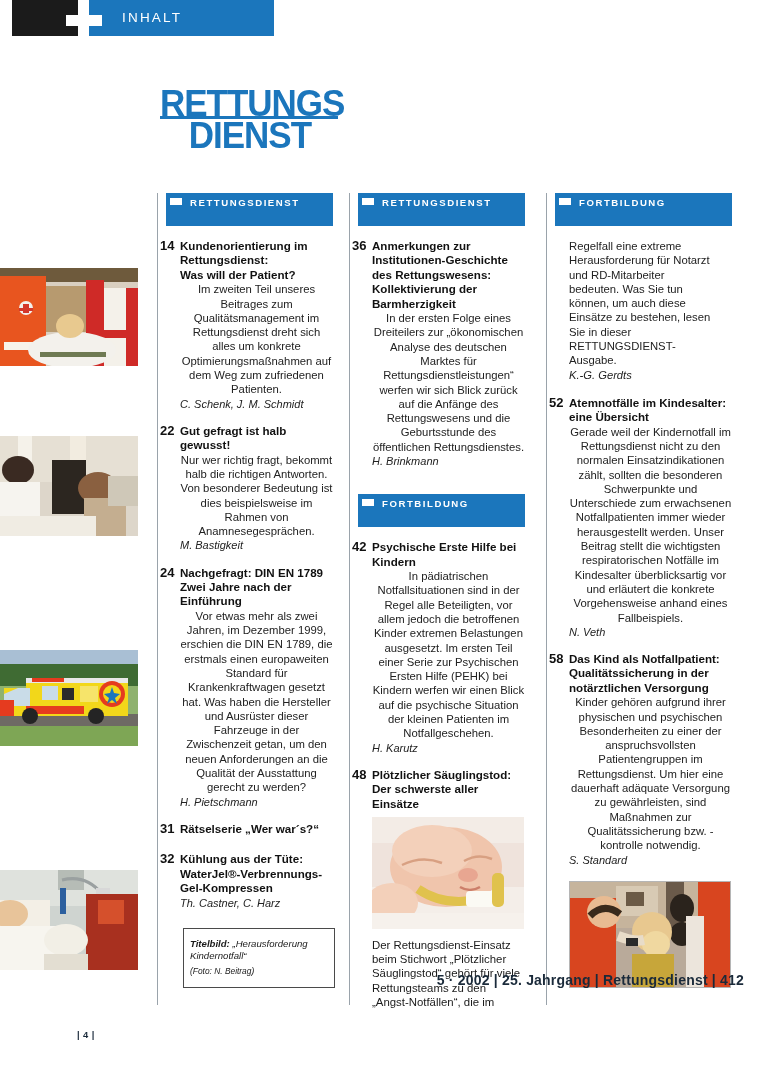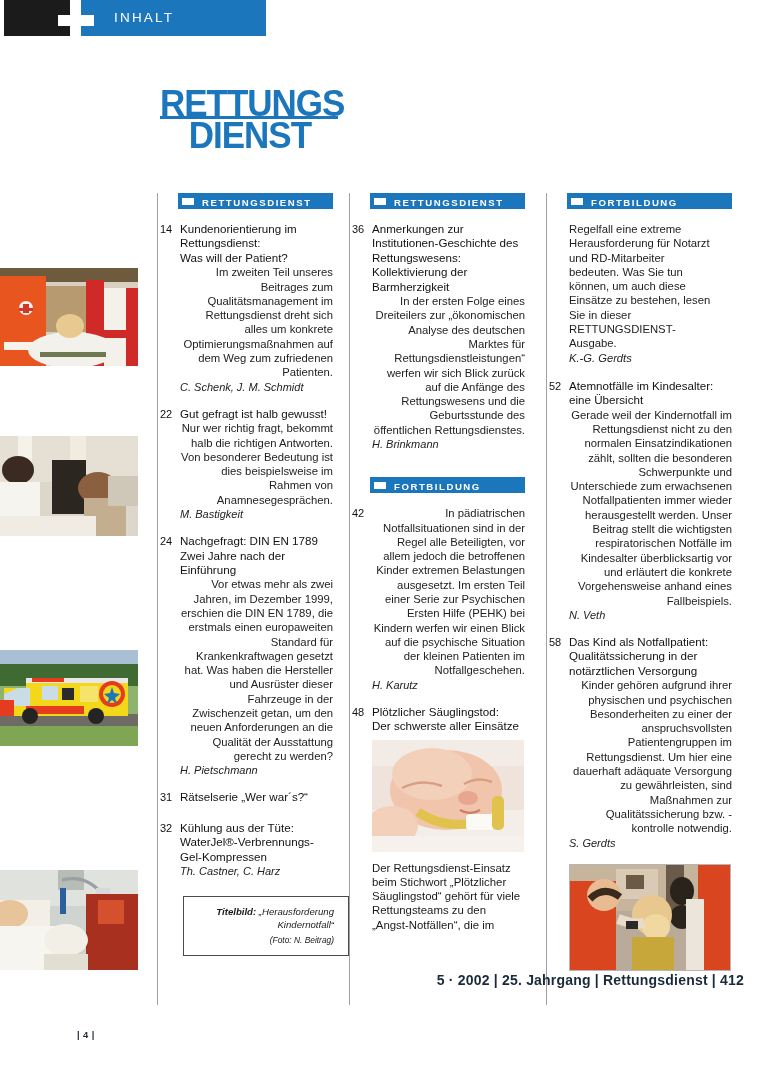--- a/index.html
+++ b/index.html
@@ -10,21 +10,21 @@
   body {
     width: 762px;
     height: 1080px;
     position: relative;
     overflow: hidden;
     font-family: "Liberation Sans", sans-serif;
     color: #1a1a1a;
   }
 
   
-  .topbar { position: absolute; top: 0; left: 4px; width: 603px; height: 36px; }
+  .topbar { position: absolute; top: 0; left: 12px; width: 603px; height: 36px; }
   .topbar-black {
     position: absolute; left: 0; top: 0; width: 66px; height: 36px;
     background: #1b1b1b;
   }
   .topbar-blue {
     position: absolute; left: 77px; top: 0; width: 185px; height: 36px;
     background: #1b76bc;
   }
   .topbar-label {
     position: absolute; left: 110px; top: 10px;
@@ -67,67 +67,67 @@
 
   .col-rule {
     position: absolute; top: 193px; width: 1px; background: #9aa3ab;
   }
   .rule-1 { left: 157px; height: 812px; }
   .rule-2 { left: 349px; height: 812px; }
   .rule-3 { left: 546px; height: 812px; }
 
   
   .sec-bar {
-    position: relative; height: 16px; background: #1b76bc;
-    margin-bottom: 13px; margin-left: 21px; text-decoration: underline;
+    position: relative; height: 33px; background: #1b76bc;
+    margin-bottom: 13px; margin-left: 9px; text-decoration: underline;
   }
   .sec-bar .tick {
     position: absolute; left: 4px; top: 5px; width: 12px; height: 7px;
     background: #ffffff;
   }
   .sec-bar .sec-label {
     position: absolute; left: 24px; top: 3px;
     color: #ffffff; font-size: 9.6px; font-weight: bold; letter-spacing: 1.55px;
   }
 
   
   .entry { display: flex; margin-bottom: 13px; margin-left: 3px; }
   .entry .pg {
     width: 20px; flex: 0 0 20px;
-    font-weight: normal; font-size: 11px; line-height: 14.4px;
+    font-weight: bold; font-size: 13px; line-height: 14.4px;
     color: #111111;
   }
   .entry .body { flex: 1 1 auto; }
   .entry .ttl {
-    font-weight: normal; font-size: 11.6px; line-height: 14.4px;
+    font-weight: bold; font-size: 11.6px; line-height: 14.4px;
     color: #111111; margin: 0 0 0 0;
   }
   .entry .desc {
     font-size: 11.3px; line-height: 14.3px; color: #222222;
-    margin: 0; text-align: right;
+    margin: 0; text-align: center;
   }
   .entry .auth {
     font-style: italic; font-size: 11px; line-height: 14.2px;
     color: #222222; margin: 0;
   }
   .entry.nogap { margin-bottom: 4px; }
 
   .cont-text {
     font-size: 11.3px; line-height: 14.3px; color: #222222;
     margin: 0 16px 0 23px;
   }
   .cont-auth {
     font-style: italic; font-size: 11.2px; line-height: 14.2px;
     color: #222222; margin: 0 0 14px 23px;
   }
 
   
   .cover-box {
     border: 1px solid #4a4a4a; margin: 18px 0 0 26px; width: 144px;
-    padding: 9px 14px 9px 6px; text-align: right;
+    padding: 9px 0 9px 6px; text-align: left;
   }
   .cover-box .l1 { font-size: 9.6px; font-style: italic; line-height: 12.2px; }
   .cover-box .l1 b { font-style: italic; }
   .cover-box .l3 { font-size: 8.4px; font-style: italic; line-height: 12.4px; margin-top: 3px; }
 
   
   .inline-photo { margin: 6px 0 9px 23px; width: 152px; height: 112px; overflow: hidden; }
   .inline-photo.c3 { margin: 14px 0 0 23px; width: 160px; height: 105px; border: 1px solid #b5b5b5;}
   .inline-photo svg { display:block; }
 
@@ -324,20 +324,21 @@
   </div>
 
   <div class="sec-bar">
     <span class="tick"></span>
     <span class="sec-label">FORTBILDUNG</span>
   </div>
 
   <div class="entry">
     <div class="pg">42</div>
     <div class="body">
+      <div class="ttl">Psychische Erste Hilfe bei Kindern</div>
       <div class="desc">In pädiatrischen Notfallsituationen sind in der Regel alle Beteiligten, vor allem jedoch die betroffenen Kinder extremen Belastungen ausgesetzt. Im ersten Teil einer Serie zur Psychischen Ersten Hilfe (PEHK) bei Kindern werfen wir einen Blick auf die psychische Situation  der kleinen Patienten im Notfallgeschehen.</div>
       <div class="auth">H. Karutz</div>
     </div>
   </div>
 
   <div class="entry nogap">
     <div class="pg">48</div>
     <div class="body">
       <div class="ttl" style="white-space:pre-line">Plötzlicher Säuglingstod:
 Der schwerste aller Einsätze</div>
@@ -383,21 +384,21 @@
       <div class="desc">Gerade weil der Kindernotfall im Rettungsdienst nicht zu den normalen Einsatzindikationen zählt, sollten die besonderen Schwerpunkte und Unterschiede zum erwachsenen Notfallpatienten immer wieder herausgestellt werden. Unser Beitrag stellt die wichtigsten respiratorischen Notfälle im Kindesalter überblicksartig vor und erläutert die konkrete Vorgehensweise anhand eines Fallbeispiels.</div>
       <div class="auth">N. Veth</div>
     </div>
   </div>
 
   <div class="entry">
     <div class="pg">58</div>
     <div class="body">
       <div class="ttl">Das Kind als Notfallpatient: Qualitätssicherung in der notärztlichen Versorgung</div>
       <div class="desc">Kinder gehören aufgrund ihrer physischen und psychischen Besonderheiten zu einer der anspruchsvollsten Patientengruppen im Rettungsdienst. Um hier eine  dauerhaft adäquate Versorgung zu gewährleisten, sind Maßnahmen zur Qualitätssicherung bzw. -kontrolle notwendig.</div>
-      <div class="auth">S. Gerdts</div>
+      <div class="auth">S. Standard</div>
     </div>
   </div>
 
   <div class="inline-photo c3">
     <svg width="160" height="105" viewBox="0 0 160 105">
       <rect width="160" height="105" fill="#b9aa9a"></rect>
       <rect x="0" y="0" width="160" height="46" fill="#c6b49c"></rect>
       <rect x="46" y="4" width="42" height="30" fill="#d8cab4"></rect>
       <rect x="56" y="10" width="18" height="14" fill="#6b5a46"></rect>
       <rect x="96" y="0" width="18" height="46" fill="#6a5a4a"></rect>

